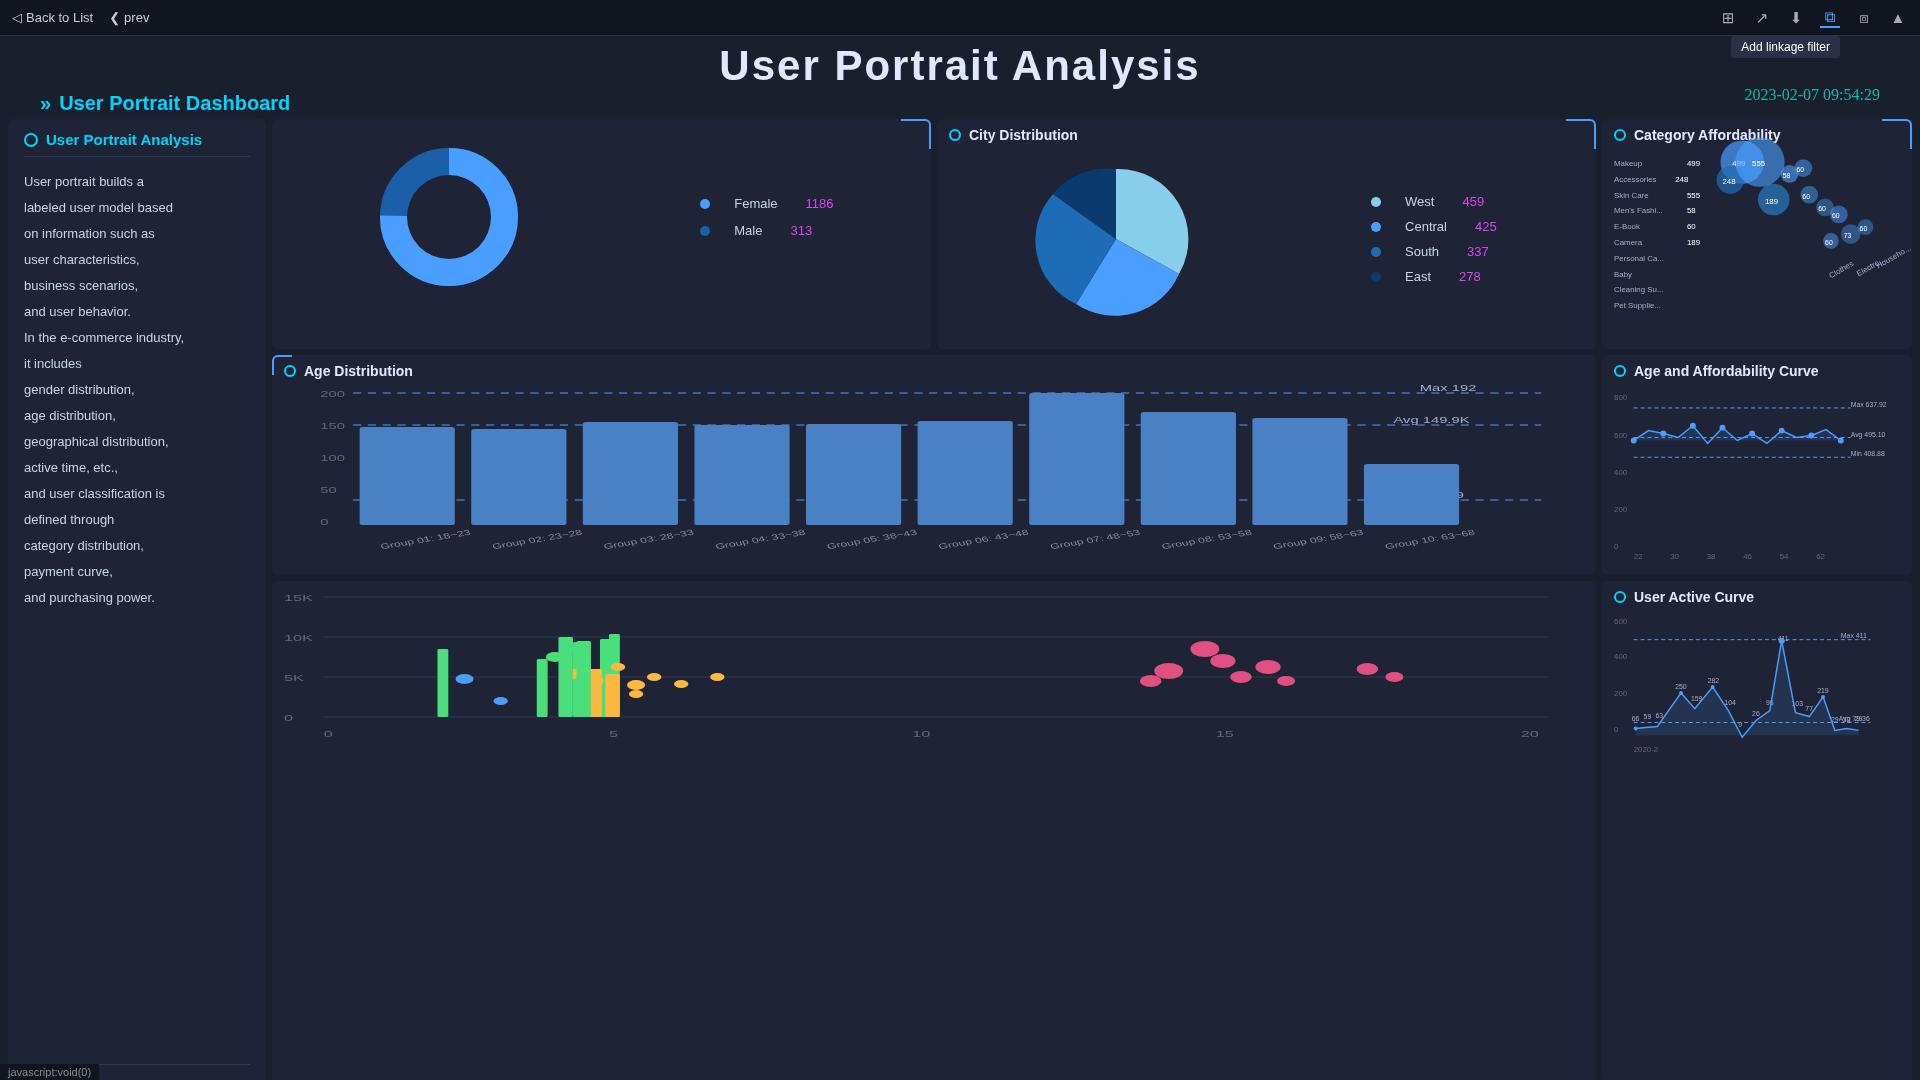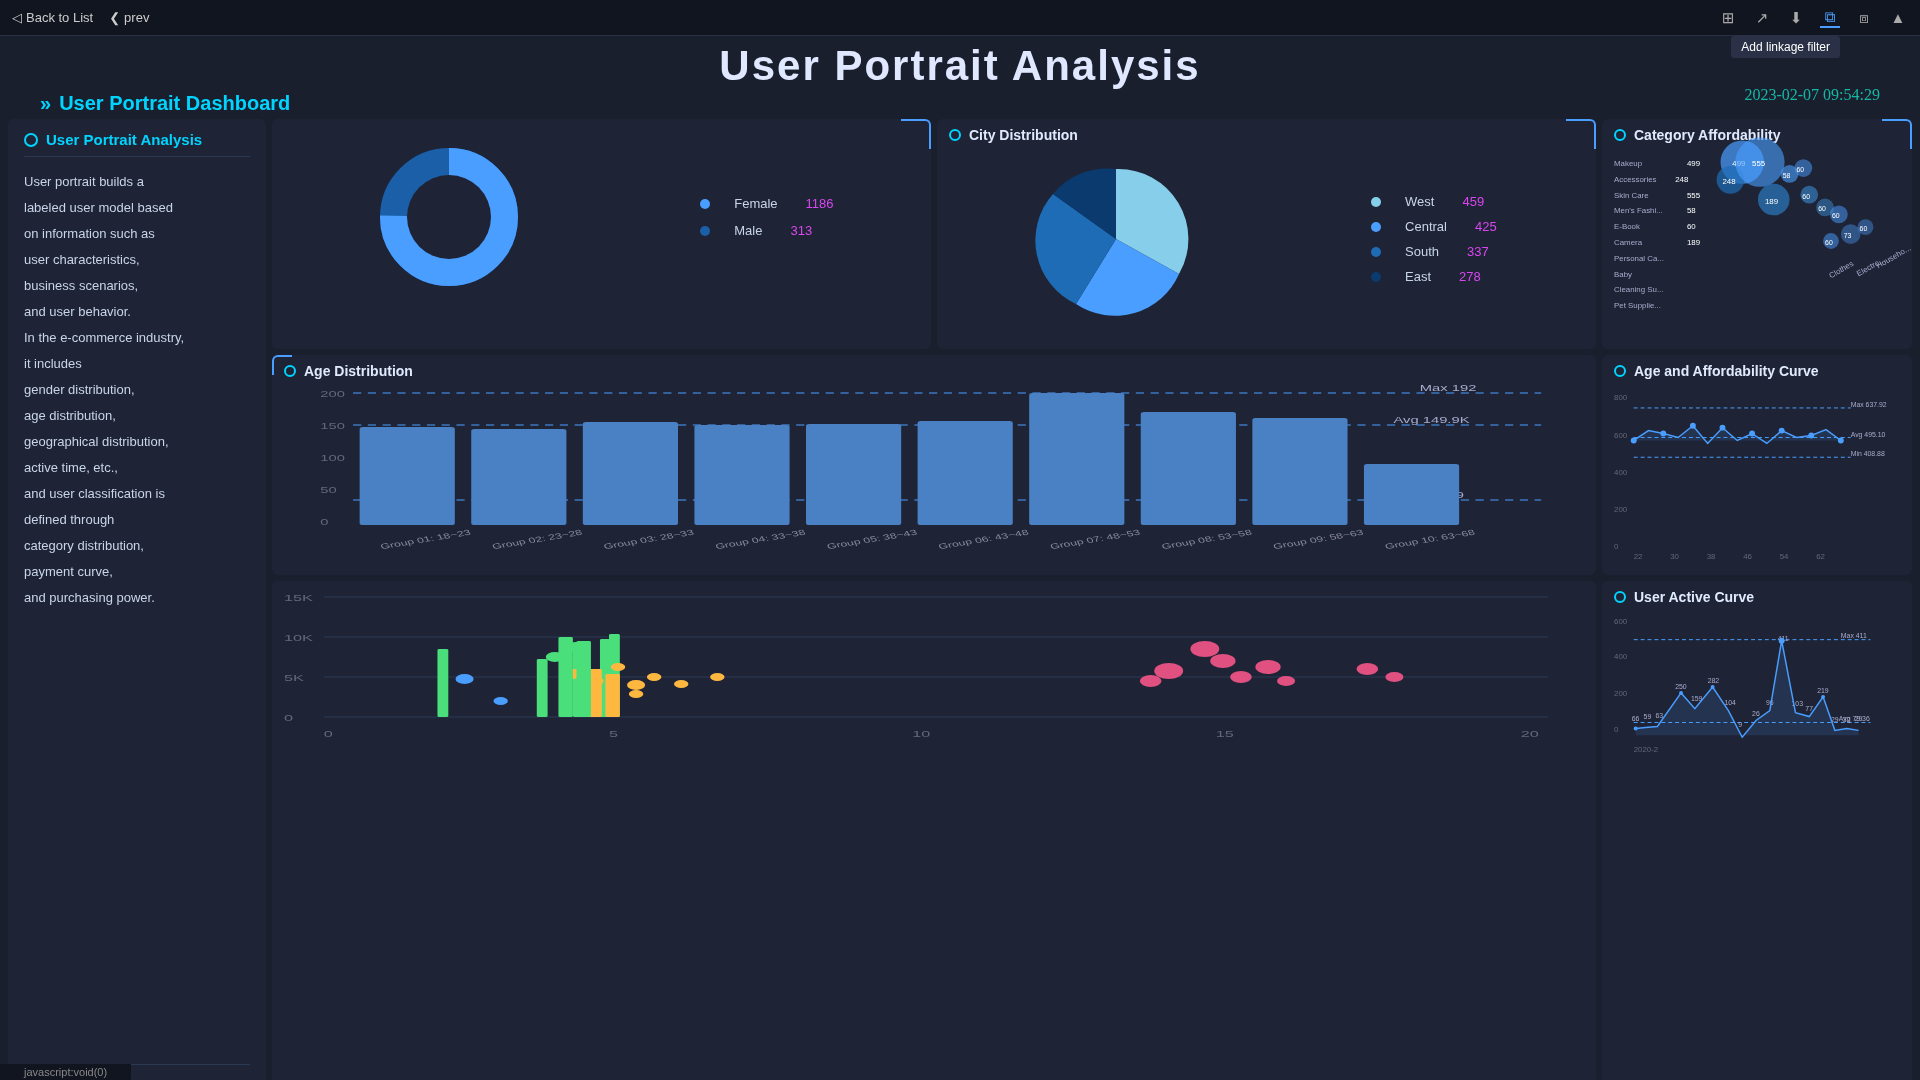--- a/index.html
+++ b/index.html
@@ -295,21 +295,21 @@
       overflow: visible;
     }
 
     .status-bar {
       position: absolute;
       bottom: 0;
       left: 0;
       background: #111520;
       color: #888;
       font-size: 11px;
-      padding: 2px 24px;
+      padding: 2px 8px;
     }
 
     .corner-accent {
       position: absolute;
       top: 0;
       right: 0;
       width: 30px;
       height: 30px;
       border-top: 2px solid #4a9eff;
       border-right: 2px solid #4a9eff;

